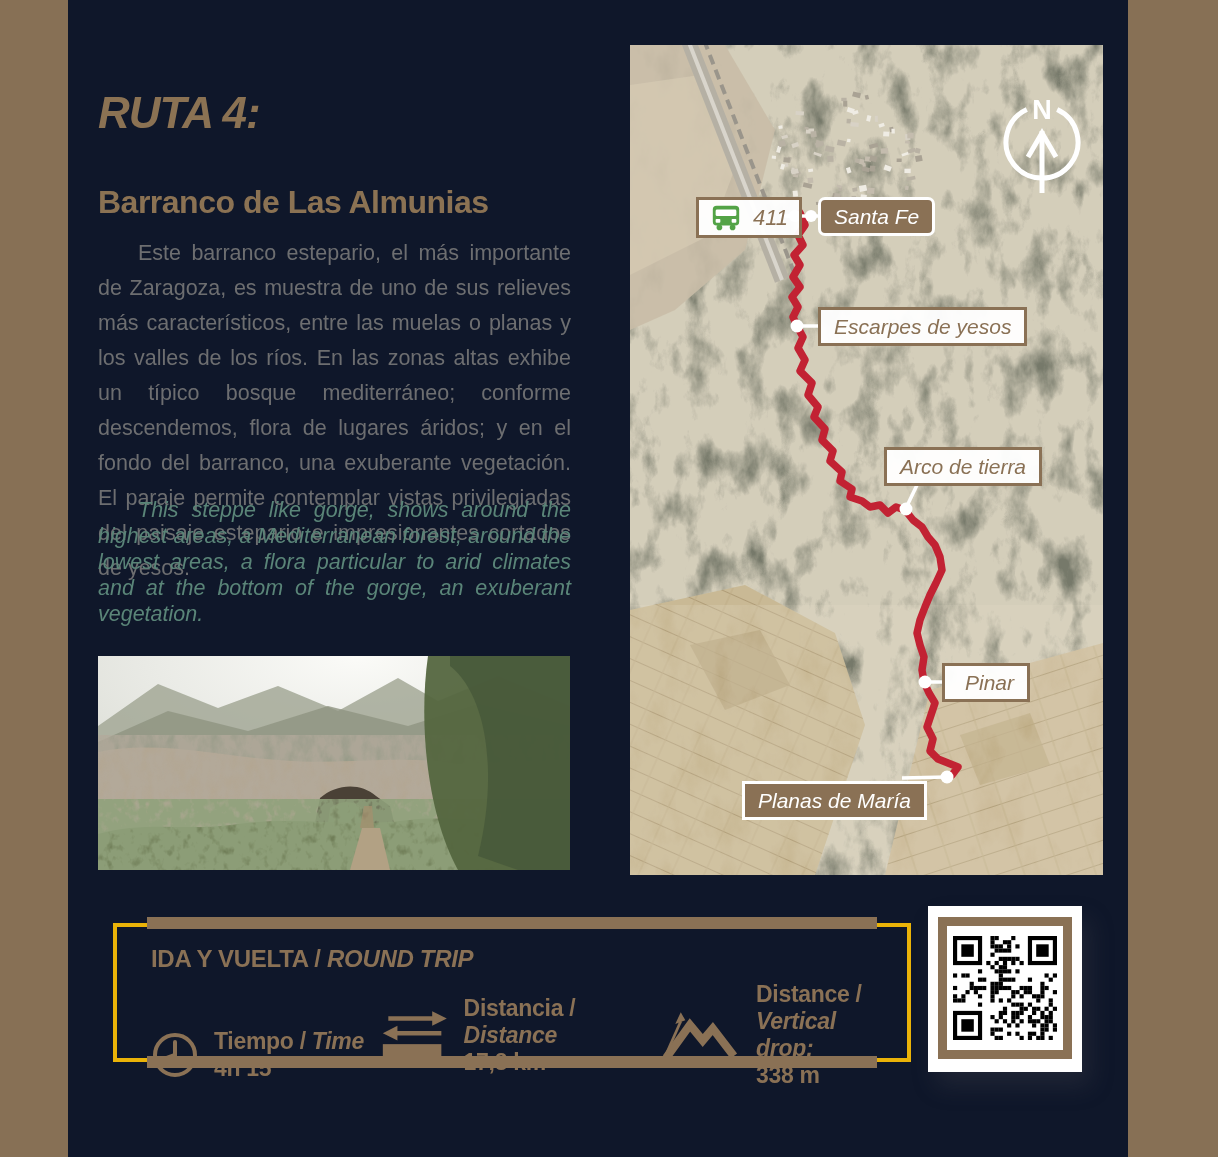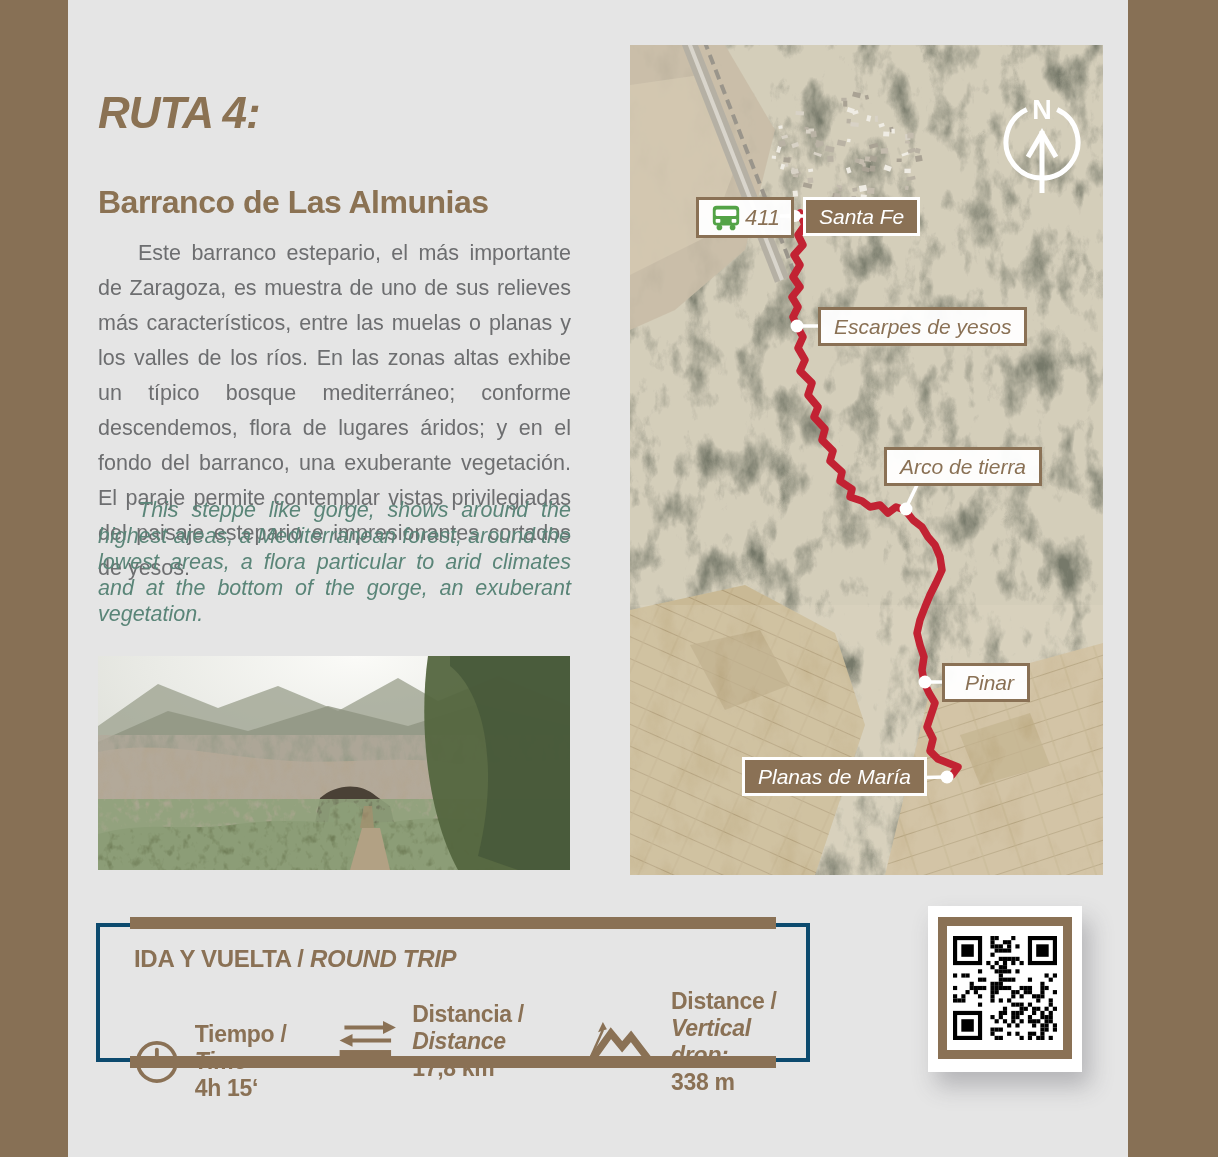--- a/index.html
+++ b/index.html
@@ -1,16 +1,16 @@
 <!DOCTYPE html>
 <html><head>
 <meta charset="utf-8">
 <style>
   html,body{margin:0;padding:0;background:#ffffff;}
-  .page{position:relative;width:1218px;height:1157px;background:#e5e5e5;overflow:hidden;
+  .page{position:relative;width:1218px;height:1157px;background:#0f172a;overflow:hidden;
         font-family:"Liberation Sans","DejaVu Sans",sans-serif;}
   .band{position:absolute;top:0;height:1157px;background:#877055;}
   .band-left{left:0;width:68px;}
   .band-right{left:1128px;width:90px;}
 
   
   .route-label{position:absolute;left:98px;top:88px;margin:0;color:#8b7253;
                font-size:44px;font-weight:bold;font-style:italic;letter-spacing:-1px;}
   .page-title{position:absolute;left:98px;top:184px;margin:0;color:#8b7253;
               font-size:32px;font-weight:bold;letter-spacing:-0.5px;}
@@ -21,26 +21,26 @@
   
   .photo{position:absolute;left:98px;top:656px;width:472px;height:214px;overflow:hidden;}
 
   
   .map{position:absolute;left:630px;top:45px;width:473px;height:830px;background:#6e7260;overflow:hidden;}
   .map svg.terrain{position:absolute;left:0;top:0;}
   .m-label{position:absolute;font-style:italic;font-size:21px;line-height:1;
            padding:6px 13px;white-space:nowrap;box-sizing:border-box;}
   .m-white{background:rgba(255,255,255,0.96);border:3px solid #8a7155;color:#8a7155;}
   .m-brown{background:#8a7155;border:3px solid #ffffff;color:#ffffff;}
-  .m-bus{display:flex;align-items:center;gap:3px;padding:4px 11px;}
+  .m-bus{display:flex;align-items:center;gap:11px;padding:4px 11px;}
   .m-bus .num{font-style:italic;color:#8a7155;font-size:22px;}
 
   
-  .summary{position:absolute;left:96px;top:923px;width:714px;height:139px;
-           border:4px solid #0c4a6e;box-sizing:border-box;color:#8a7155;}
+  .summary{position:absolute;left:113px;top:923px;width:798px;height:139px;
+           border:4px solid #eab308;box-sizing:border-box;color:#8a7155;}
   .summary::before,.summary::after{content:"";position:absolute;left:30px;right:30px;height:12px;background:#8a7155;}
   .summary::before{top:-10px;}
   .summary::after{bottom:-10px;}
   .sum-heading{position:absolute;left:34px;top:18px;font-size:24px;font-weight:bold;letter-spacing:-0.3px;}
   .sum-heading .it{font-style:italic;}
   .sum-row{position:absolute;left:34px;top:54px;right:20px;display:flex;align-items:center;}
   .sum-item{display:flex;align-items:center;gap:15px;}
   .sum-text{font-size:23px;font-weight:bold;line-height:27px;letter-spacing:-0.3px;}
   .sum-text .it{font-style:italic;}
   .it1{width:250px;margin-top:40px;}
@@ -261,25 +261,25 @@
       <svg width="32" height="27" viewBox="0 0 34 27">
         <rect x="3" y="1" width="28" height="21" rx="4" fill="#53a346"></rect>
         <rect x="6" y="5" width="22" height="7" rx="1.5" fill="#ffffff"></rect>
         <rect x="6" y="15" width="5" height="4" rx="1" fill="#ffffff"></rect>
         <rect x="23" y="15" width="5" height="4" rx="1" fill="#ffffff"></rect>
         <circle cx="10" cy="24" r="3" fill="#53a346"></circle>
         <circle cx="24" cy="24" r="3" fill="#53a346"></circle>
       </svg>
       <span class="num">411</span>
     </div>
-    <div class="m-label m-brown" style="left:173px;top:152px;">Santa Fe</div>
+    <div class="m-label m-brown" style="left:188px;top:152px;border-radius:7px;">Santa Fe</div>
     <div class="m-label m-white" style="left:188px;top:262px;">Escarpes de yesos</div>
     <div class="m-label m-white" style="left:254px;top:402px;">Arco de tierra</div>
     <div class="m-label m-white" style="left:312px;top:618px;padding-left:20px;">Pinar</div>
-    <div class="m-label m-brown" style="left:112px;top:712px;">Planas de María</div>
+    <div class="m-label m-brown" style="left:112px;top:736px;">Planas de María</div>
   </div>
 
   <div class="summary">
     <div class="sum-heading">
       <span>IDA Y VUELTA / </span><span class="it">ROUND TRIP</span>
     </div>
     <div class="sum-row">
 
       <div class="sum-item it1">
         <svg width="48" height="48" viewBox="0 0 48 48">

